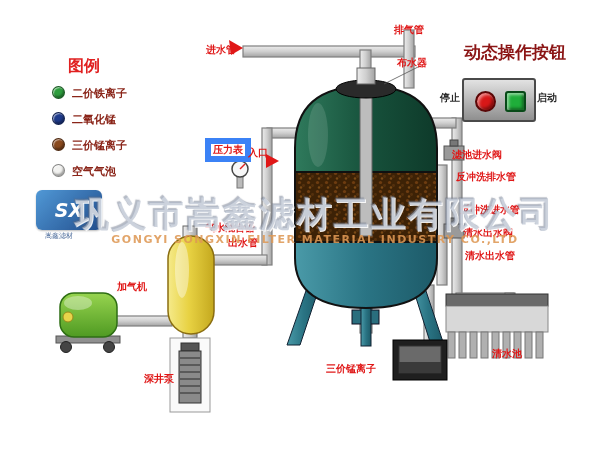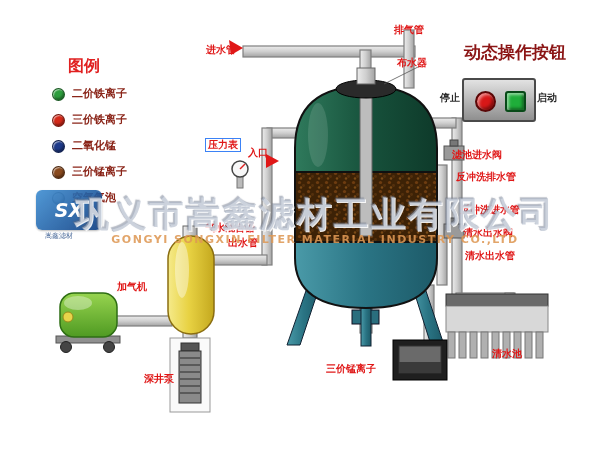--- a/index.html
+++ b/index.html
@@ -1,26 +1,26 @@
 <!DOCTYPE html>
 <html><head>
 <meta charset="utf-8">
 <style>
   html,body{margin:0;padding:0;}
   body{font-family:"DejaVu Sans","Liberation Sans",sans-serif;}
   #canvas{position:relative;width:600px;height:450px;background:#ffffff;overflow:hidden;}
   #draw{position:absolute;left:0;top:0;z-index:5;}
 
   .lbl{position:absolute;color:#e01818;font-size:10px;font-weight:bold;white-space:nowrap;z-index:20;line-height:1.15;}
-  .lbl.boxed{border:1px solid #3b82f6;padding:0 2px;}
+  .lbl.boxed{border:6px solid #3b82f6;padding:0 2px;}
 
   
   .legend{position:absolute;left:52px;top:56px;z-index:10;}
   .legend-title{color:#e02020;font-size:16px;font-weight:bold;margin:0 0 9px 16px;}
-  .legend-item{display:flex;align-items:flex-end;gap:7px;margin-bottom:11px;}
+  .legend-item{display:flex;align-items:flex-start;gap:7px;margin-bottom:11px;}
   .dot{width:11px;height:11px;border-radius:50%;border:1px solid rgba(0,0,0,.45);
        box-shadow:inset -1px -2px 2px rgba(0,0,0,.35),inset 1px 1px 1px rgba(255,255,255,.55);}
   .legend-txt{color:#8a2418;font-size:11px;font-weight:bold;white-space:nowrap;}
 
   
   .panel-title{position:absolute;left:464px;top:41px;color:#8b1515;font-size:17px;font-weight:bold;z-index:20;white-space:nowrap;}
   .panel{position:absolute;left:462px;top:78px;width:70px;height:40px;z-index:15;
          background:linear-gradient(180deg,#e2e2e2,#8f8f8f);border:2px solid #4a4a4a;border-radius:3px;}
   .btn-stop{position:absolute;left:11px;top:11px;width:17px;height:17px;border-radius:50%;border:2px solid #5a0808;
             box-shadow:inset 2px 2px 3px rgba(255,255,255,.5),inset -2px -2px 3px rgba(0,0,0,.4);}
@@ -189,24 +189,20 @@
     </g>
   </svg>
 
   <div class="legend">
     <div class="legend-title">图例</div>
     <div class="legend-item">
       <span class="dot" style="background-color: rgb(46, 158, 62);"></span>
       <span class="legend-txt">二价铁离子</span>
     </div>
     <div class="legend-item">
-      <span class="dot" style="background-color: rgb(212, 42, 26);"></span>
-      <span class="legend-txt">三价铁离子</span>
-    </div>
-    <div class="legend-item">
       <span class="dot" style="background-color: rgb(30, 58, 138);"></span>
       <span class="legend-txt">二氧化锰</span>
     </div>
     <div class="legend-item">
       <span class="dot" style="background-color: rgb(138, 74, 30);"></span>
       <span class="legend-txt">三价锰离子</span>
     </div>
     <div class="legend-item">
       <span class="dot" style="background-color: rgb(242, 242, 240);"></span>
       <span class="legend-txt">空气气泡</span>

